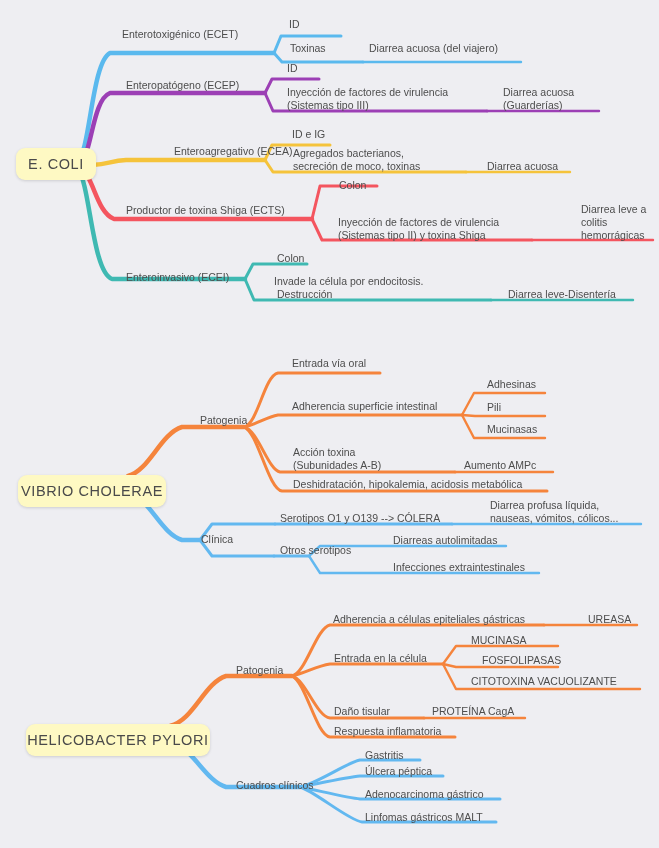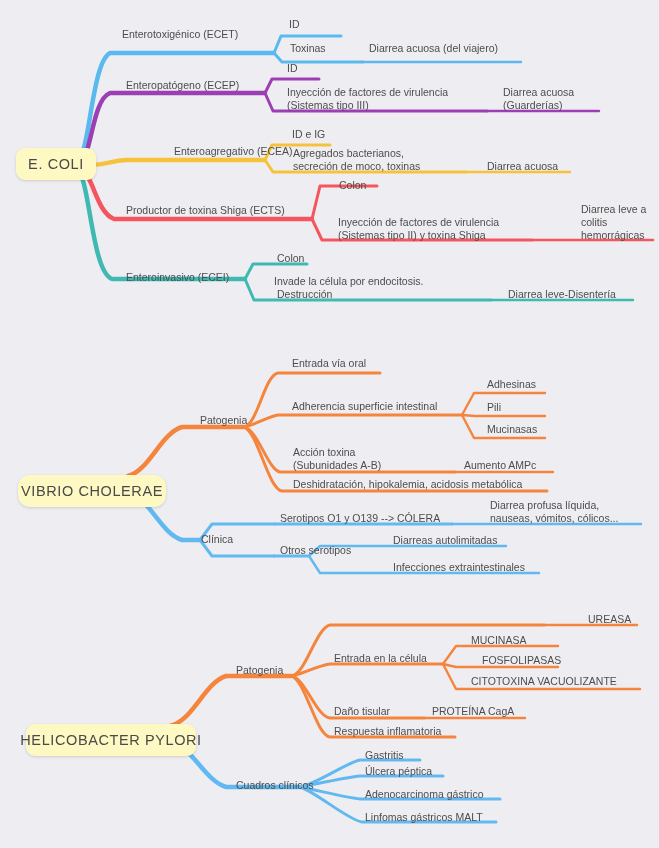--- a/index.html
+++ b/index.html
@@ -104,25 +104,25 @@
       <path stroke="#62b8f0" stroke-width="3" d="M300,787 C316,790 348,798 360,799 L500,799"></path>
       <path stroke="#62b8f0" stroke-width="3" d="M300,787 C316,792 348,820 362,822 L496,822"></path>
 
     </g>
   </svg>
 
   <div class="root-node" style="left:16px;top:148px;width:80px;height:32px;">
     <span>E. COLI</span>
   </div>
 
-  <div class="root-node" style="left:18px;top:475px;width:148px;height:32px;border-radius:12px;">
+  <div class="root-node" style="left:18px;top:475px;width:148px;height:32px;">
     <span>VIBRIO CHOLERAE</span>
   </div>
 
-  <div class="root-node" style="left:26px;top:724px;width:170px;height:32px;">
+  <div class="root-node" style="left:26px;top:724px;width:184px;height:32px;">
     <span>HELICOBACTER PYLORI</span>
   </div>
 
   <div class="lbl l2" style="left:122px;top:28px;">Enterotoxigénico (ECET)</div>
   <div class="lbl l3" style="left:289px;top:18px;">ID</div>
   <div class="lbl l3" style="left:290px;top:42px;">Toxinas</div>
   <div class="lbl l3" style="left:369px;top:42px;">Diarrea acuosa (del viajero)</div>
 
   <div class="lbl l2" style="left:126px;top:79px;">Enteropatógeno (ECEP)</div>
   <div class="lbl l3" style="left:287px;top:62px;">ID</div>
@@ -164,20 +164,21 @@
 
   <div class="lbl l2" style="left:201px;top:533px;">Clínica</div>
   <div class="lbl l3" style="left:280px;top:512px;">Serotipos O1 y O139 --&gt; CÓLERA</div>
   <div class="lbl l3" style="left:490px;top:499px;">Diarrea profusa líquida,</div>
   <div class="lbl l3" style="left:490px;top:512px;">nauseas, vómitos, cólicos...</div>
   <div class="lbl l3" style="left:280px;top:544px;">Otros serotipos</div>
   <div class="lbl l3" style="left:393px;top:534px;">Diarreas autolimitadas</div>
   <div class="lbl l3" style="left:393px;top:561px;">Infecciones extraintestinales</div>
 
   <div class="lbl l2" style="left:236px;top:664px;">Patogenia</div>
+  <div class="lbl l3" style="left:333px;top:613px;">Adherencia a células epiteliales gástricas</div>
   <div class="lbl l3" style="left:588px;top:613px;text-align:right;">UREASA</div>
   <div class="lbl l3" style="left:334px;top:652px;">Entrada en la célula</div>
   <div class="lbl l3" style="left:471px;top:634px;">MUCINASA</div>
   <div class="lbl l3" style="left:471px;top:654px;margin-left:11px;">FOSFOLIPASAS</div>
   <div class="lbl l3" style="left:471px;top:675px;">CITOTOXINA VACUOLIZANTE</div>
   <div class="lbl l3" style="left:334px;top:705px;text-align:right;">Daño tisular</div>
   <div class="lbl l3" style="left:432px;top:705px;">PROTEÍNA CagA</div>
   <div class="lbl l3" style="left:334px;top:725px;">Respuesta inflamatoria</div>
 
   <div class="lbl l2" style="left:236px;top:779px;">Cuadros clínicos</div>

